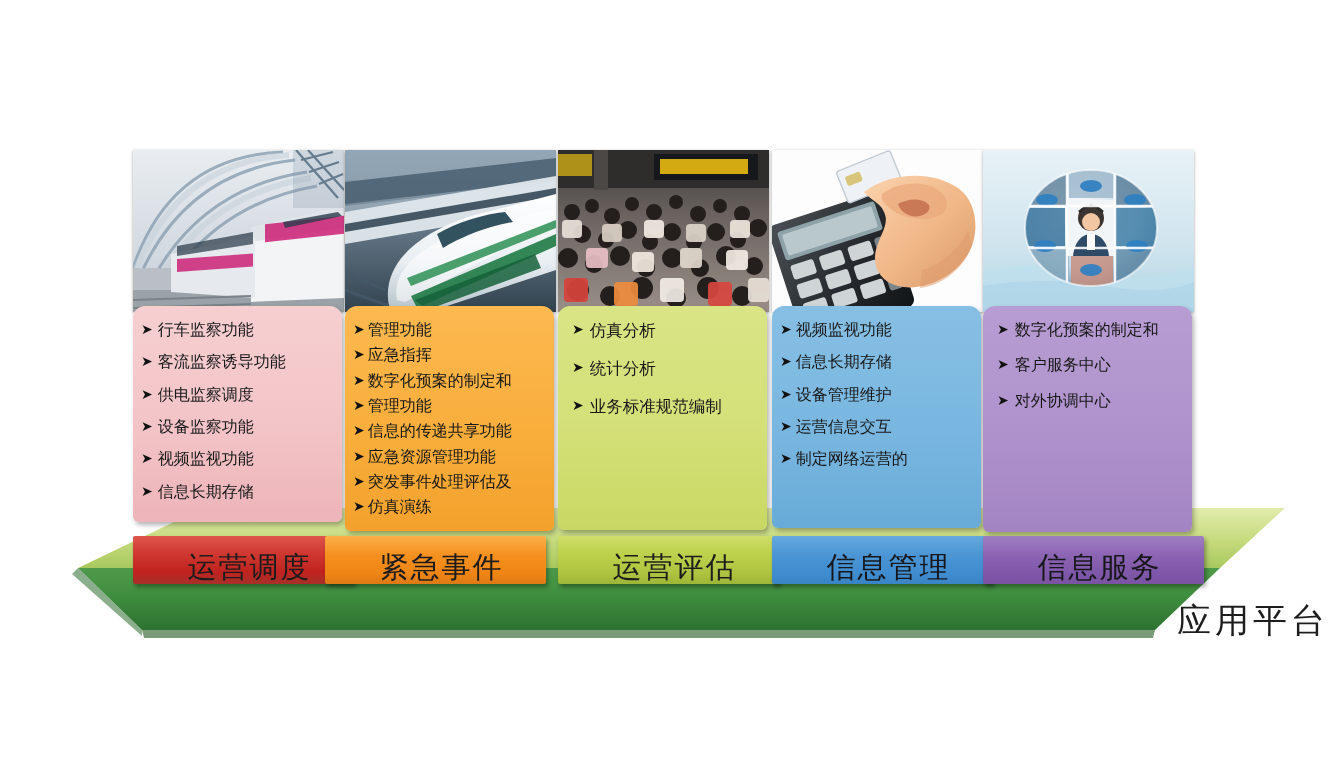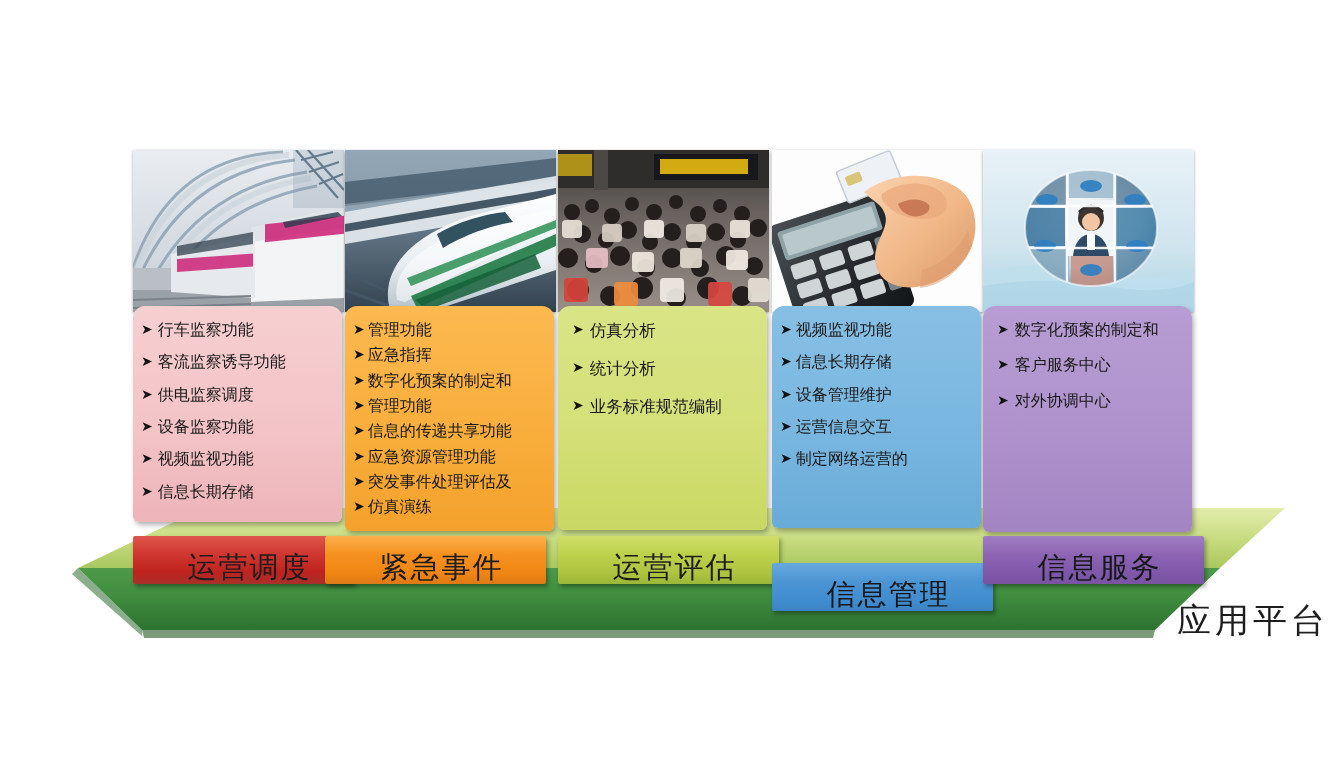--- a/index.html
+++ b/index.html
@@ -147,21 +147,21 @@
     font-family: "DejaVu Serif", "Liberation Serif", serif;
     font-size: 29px;
     color: #141414;
     letter-spacing: 2px;
     line-height: 1;
     padding-bottom: 2px;
   }
   .lb-0 { left: 133px; background: linear-gradient(180deg,#e0564e 0%, #cf3730 38%, #c0231f 75%, #a8302a 100%); }
   .lb-1 { left: 325px; background: linear-gradient(180deg,#fbb04a 0%, #f5901f 40%, #ef8513 78%, #dd7a16 100%); }
   .lb-2 { left: 558px; background: linear-gradient(180deg,#cede6a 0%, #bcd04a 40%, #aec340 78%, #9db637 100%); }
-  .lb-3 { left: 772px; background: linear-gradient(180deg,#66a9dd 0%, #4b95d4 40%, #3f8ccf 78%, #3a84c4 100%); margin-top: 27px; }
+  .lb-3 { left: 772px; background: linear-gradient(180deg,#66a9dd 0%, #4b95d4 40%, #3f8ccf 78%, #3a84c4 100%); }
   .lb-4 { left: 983px; background: linear-gradient(180deg,#9f7ec2 0%, #8c64b3 40%, #7f57a9 78%, #7a53a3 100%); }
 
   .lb-0 .lb-text, .lb-1 .lb-text, .lb-2 .lb-text { color: #1c1c1c; }
   .lb-3 .lb-text, .lb-4 .lb-text { color: #17171b; }
 </style>
 </head>
 <body>
 
 <div id="stage">
 

